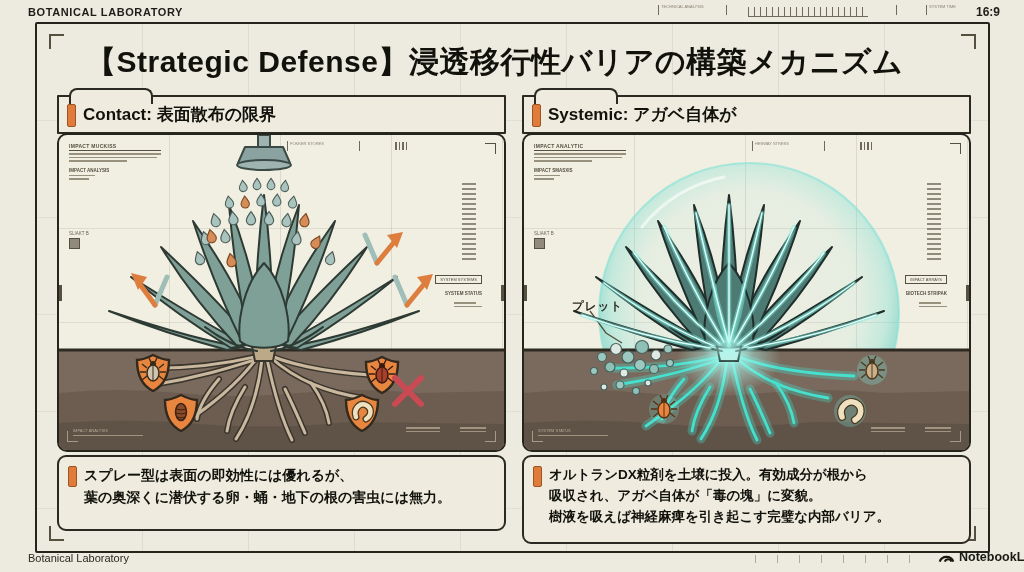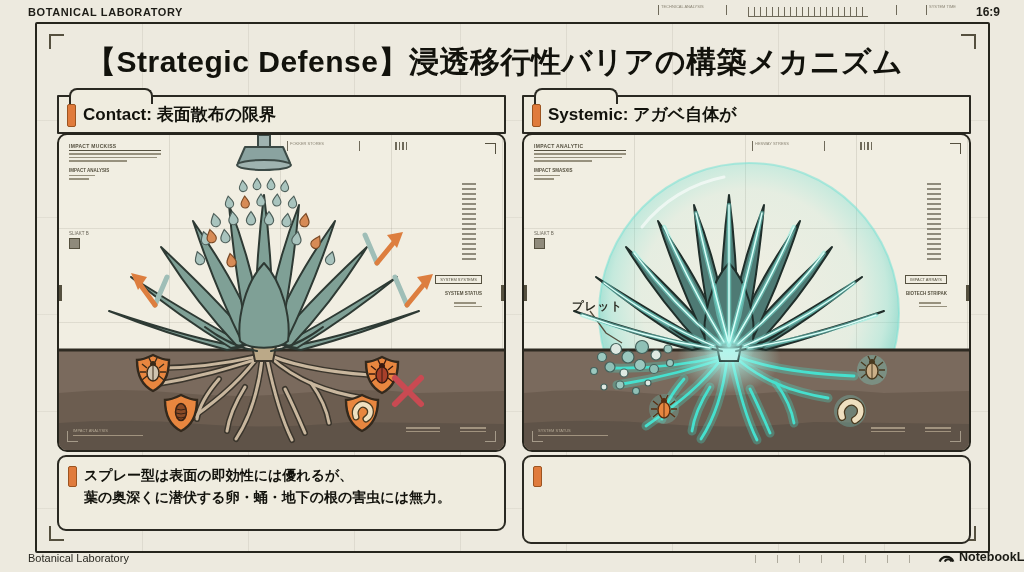--- a/index.html
+++ b/index.html
@@ -442,20 +442,23 @@
   <div class="pcnr r soil" style="right:8px;bottom:8px;transform:scaleY(-1)"></div>
 </div>
 
 <div class="abs caption" style="left:57px;height:72px">
   <div class="bar"></div>
   <div class="txt">スプレー型は表面の即効性には優れるが、
 葉の奥深くに潜伏する卵・蛹・地下の根の害虫には無力。</div>
 </div>
 <div class="abs caption" style="left:522px;height:85px">
   <div class="bar"></div>
+  <div class="txt" style="font-size:13.5px">オルトランDX粒剤を土壌に投入。有効成分が根から
+吸収され、アガベ自体が「毒の塊」に変貌。
+樹液を吸えば神経麻痺を引き起こす完璧な内部バリア。</div>
 </div>
 
 <div class="abs footer-left">Botanical Laboratory</div>
 <div class="abs footer-ticks"></div>
 <div class="abs footer-brand">
   <svg width="17" height="14" viewBox="0 0 20 15">
     <path d="M2,13 A8.5,8.5 0 0 1 18,13" fill="none" stroke="#1a1a14" stroke-width="2.6"></path>
     <path d="M8,13 A4.2,4.2 0 0 1 16,13" fill="none" stroke="#1a1a14" stroke-width="2.4"></path>
   </svg>
   <span>NotebookLM</span>

